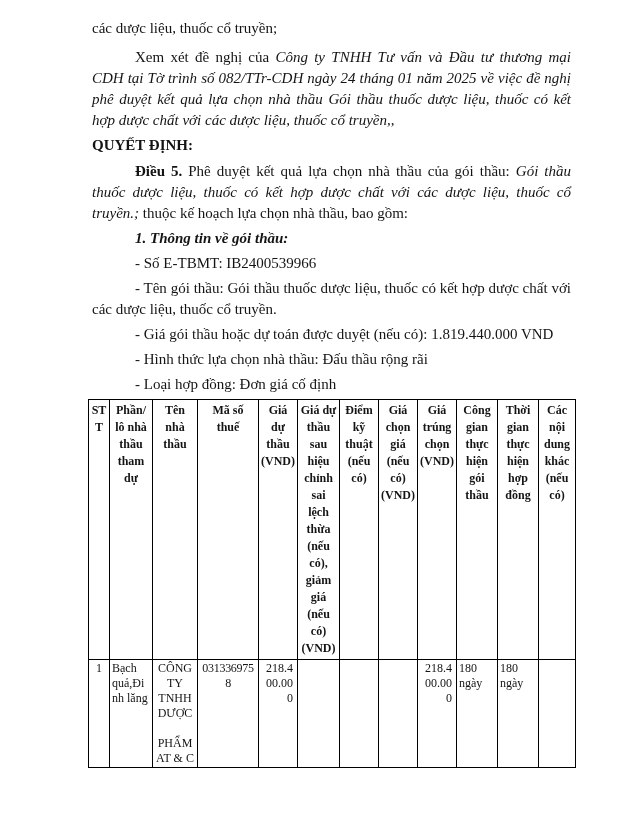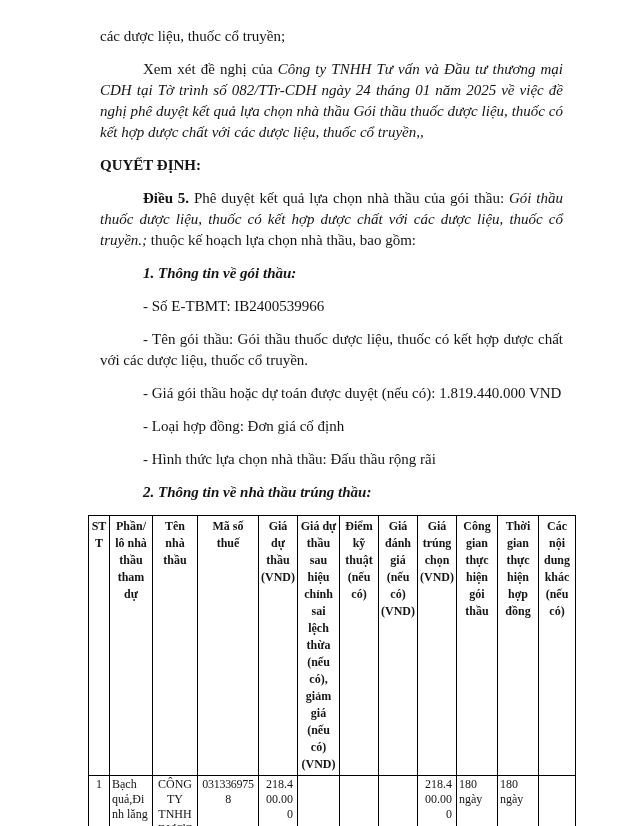--- a/index.html
+++ b/index.html
@@ -2,21 +2,21 @@
 <html lang="vi"><head>
 <meta charset="utf-8">
 <style>
   html,body{margin:0;padding:0;background:#e8e8e8;}
   .page{
     width:639px;height:826px;background:#ffffff;overflow:hidden;
     font-family:"Liberation Serif","DejaVu Serif",serif;color:#141414;
     position:relative;margin:0 auto;
   }
   .content{padding:14px 64px 0 88px;}
-  .content p{margin:12px;font-size:15px;line-height:21px;text-align:justify;}
+  .content p{margin:4px;font-size:15px;line-height:21px;text-align:justify;}
   .indent{text-indent:43px;}
   .par{margin-top:8px !important;}
   .it{font-style:italic;}
   .b{font-weight:bold;}
   .decision{
     font-size:16px;line-height:21px;font-weight:bold;text-align:center;
     margin:5px 0 0;
   }
   .article{margin-top:5px !important;}
   .subheading{font-weight:bold;font-style:italic;text-indent:43px;}
@@ -46,24 +46,23 @@
     <p class="indent par"><span>Xem xét đề nghị của </span><span class="it">Công ty TNHH Tư vấn và Đầu tư thương mại CDH tại Tờ trình số 082/TTr-CDH ngày 24 tháng 01 năm 2025 về việc đề nghị phê duyệt kết quả lựa chọn nhà thầu Gói thầu thuốc dược liệu, thuốc có kết hợp dược chất với các dược liệu, thuốc cổ truyền,,</span></p>
 
     <p class="decision">QUYẾT ĐỊNH:</p>
 
     <p class="indent article"><span class="b">Điều 5.</span><span> Phê duyệt kết quả lựa chọn nhà thầu của gói thầu: </span><span class="it">Gói thầu thuốc dược liệu, thuốc có kết hợp dược chất với các dược liệu, thuốc cổ truyền.;</span><span> thuộc kế hoạch lựa chọn nhà thầu, bao gồm:</span></p>
 
     <p class="subheading">1. Thông tin về gói thầu:</p>
     <p class="list-line">- Số E-TBMT: IB2400539966</p>
     <p class="list-line">- Tên gói thầu: Gói thầu thuốc dược liệu, thuốc có kết hợp dược chất với các dược liệu, thuốc cổ truyền.</p>
     <p class="list-line">- Giá gói thầu hoặc dự toán được duyệt (nếu có): 1.819.440.000 VND</p>
+    <p class="list-line">- Hình thức lựa chọn nhà thầu: Đấu thầu rộng rãi</p>
     <p class="list-line">- Loại hợp đồng: Đơn giá cố định</p>
-    <p class="list-line">- Hình thức lựa chọn nhà thầu: Đấu thầu rộng rãi</p>
 
-    <p class="subheading">2. Thông tin về nhà thầu trúng thầu:</p>
 
     <table class="results">
       <colgroup>
         <col style="width:21px">
           <col style="width:43px">
           <col style="width:45px">
         <col style="width:61px">
           <col style="width:39px">
           <col style="width:42px">
         <col style="width:39px">
@@ -75,21 +74,21 @@
       </colgroup>
       <thead>
         <tr>
           <th>STT</th>
           <th>Phần/ lô nhà thầu tham dự</th>
           <th>Tên nhà thầu</th>
           <th>Mã số thuế</th>
           <th>Giá dự thầu (VND)</th>
           <th>Giá dự thầu sau hiệu chỉnh sai lệch thừa (nếu có), giảm giá (nếu có) (VND)</th>
           <th>Điểm kỹ thuật (nếu có)</th>
-          <th>Giá đánh giá (nếu có) (VND)</th>
+          <th>Giá chọn giá (nếu có) (VND)</th>
           <th>Giá trúng chọn (VND)</th>
           <th>Công gian thực hiện gói thầu</th>
           <th>Thời gian thực hiện hợp đồng</th>
           <th>Các nội dung khác (nếu có)</th>
         </tr>
       </thead>
       <tbody>
         <tr>
           <td class="c-center">1</td>
           <td class="c-left">Bạch quả,Đinh lăng</td>

